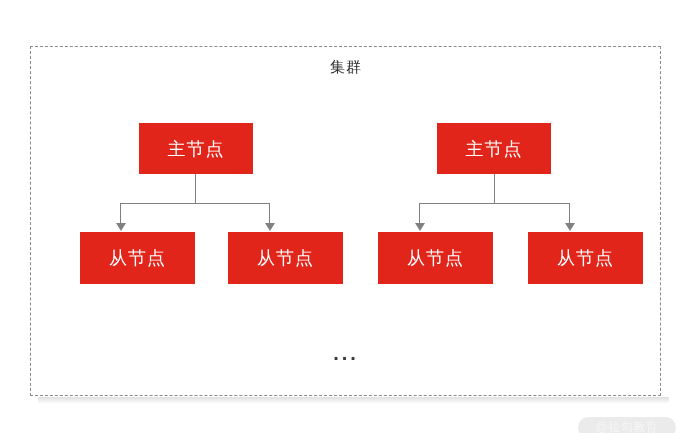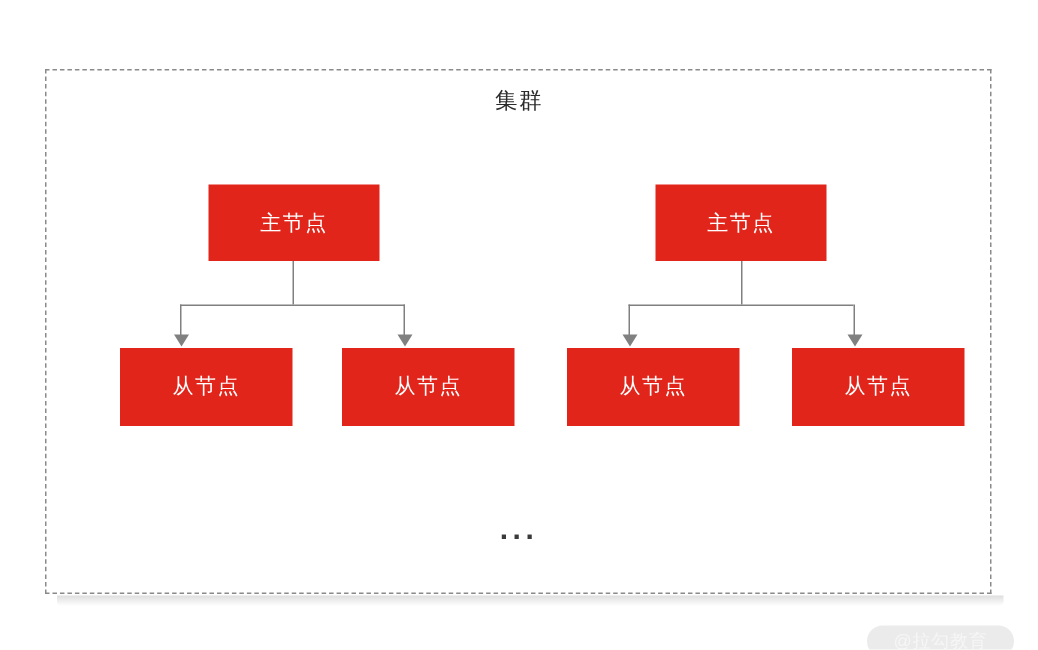--- a/index.html
+++ b/index.html
@@ -60,21 +60,21 @@
   }
 
   
   .node {
     position: absolute;
     background: #e2251b;
     color: #ffffff;
     display: flex;
     align-items: center;
     justify-content: center;
-    font-size: 14px;
+    font-size: 18px;
     letter-spacing: 1px;
     box-sizing: border-box;
   }
   .node-master { width: 114px; height: 51px; }
   .node-slave  { width: 115px; height: 52px; margin-left: 16px; }
 
   
   .m-left  { left: 139px; top: 113px; }
   .s-l1    { left: 64px;  top: 222px; }
   .s-l2    { left: 212px; top: 222px; }

